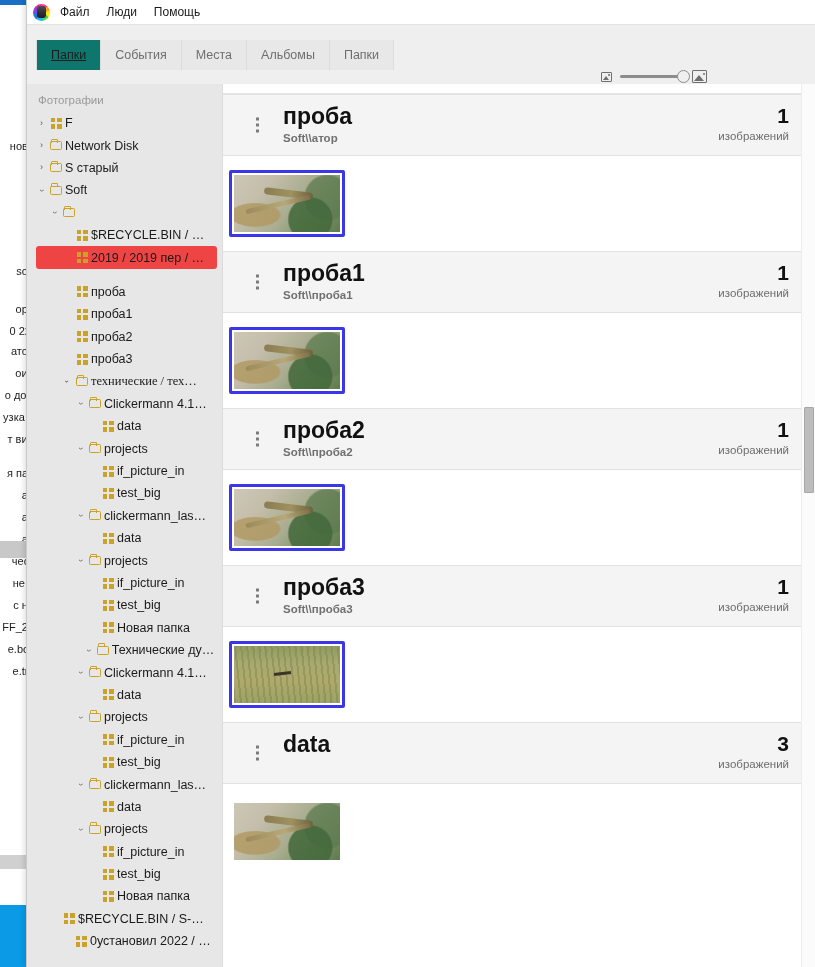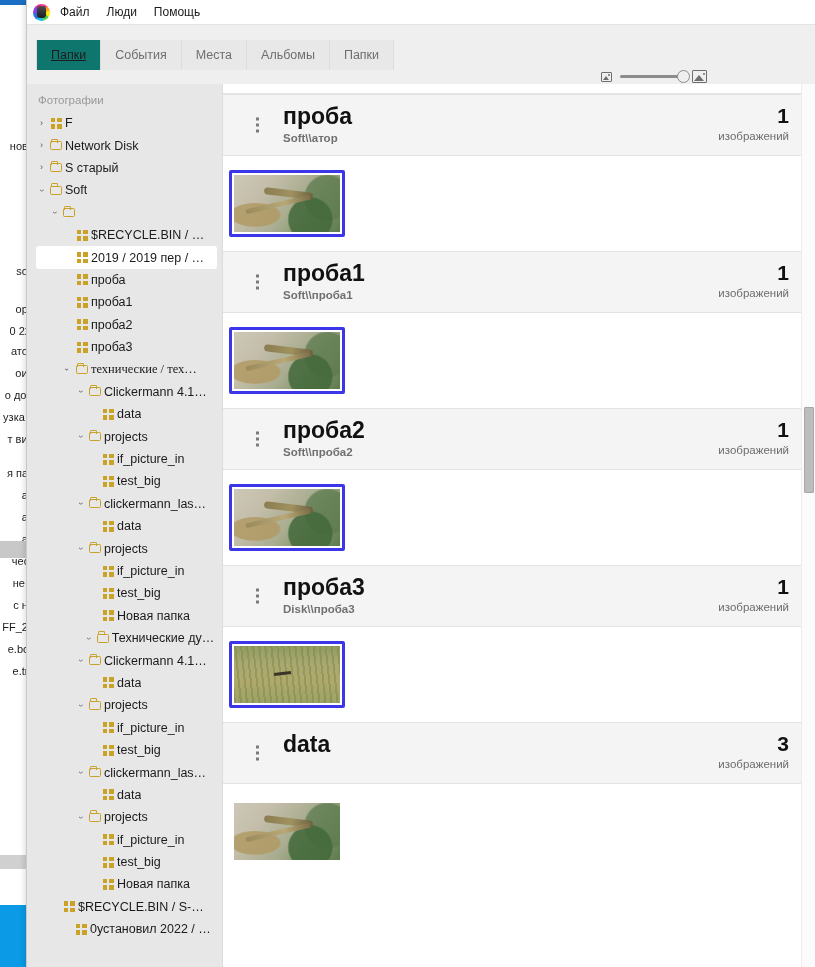--- a/index.html
+++ b/index.html
@@ -118,21 +118,21 @@
     border-right: 1px solid #dcdcdc; overflow: hidden;
     padding-top: 8px;
   }
   .side-head {
     font-size: 11.5px; color: #9a9a9a; padding: 2px 0 6px 11px;
   }
   .tree-row {
     display: flex; align-items: center; height: 22.4px;
     font-size: 12.5px; color: #1a1a1a; white-space: nowrap; cursor: default;
   }
-  .tree-row.sel { background: #ffffff; border-radius: 3px; margin: 0 5px 0 9px; padding-left: 0; text-align: right; }
+  .tree-row.sel { background: #ef4444; border-radius: 3px; margin: 0 5px 12px 9px; padding-left: 0; text-align: right; }
   .chev {
     width: 11px; flex: none; font-size: 9px; color: #555;
     text-align: center; line-height: 1;
   }
   .chev.down { transform: rotate(90deg); }
   .ico { width: 18px; flex: none; display: flex; align-items: center; justify-content: center; }
   
   .folder {
     width: 12px; height: 9px; border: 1.4px solid #c9a227; border-radius: 1.5px;
     position: relative;
@@ -739,21 +739,21 @@
                 <div class="thumb-inner img-rock"></div>
               </div>
             </div>
             <div class="group-head">
               <div class="dots">
                 <i></i>
                 <i></i>
                 <i></i>
               </div>
               <div class="gtitle">проба3</div>
-              <div class="gpath">Disk\\проба3</div>
+              <div class="gpath">Soft\\проба3</div>
               <div class="gcount">
                 <div class="gnum">1</div>
                 <div class="gunit">изображений</div>
               </div>
             </div>
             <div class="thumbs">
               <div class="thumb">
                 <div class="thumb-inner img-grass"></div>
               </div>
             </div>

